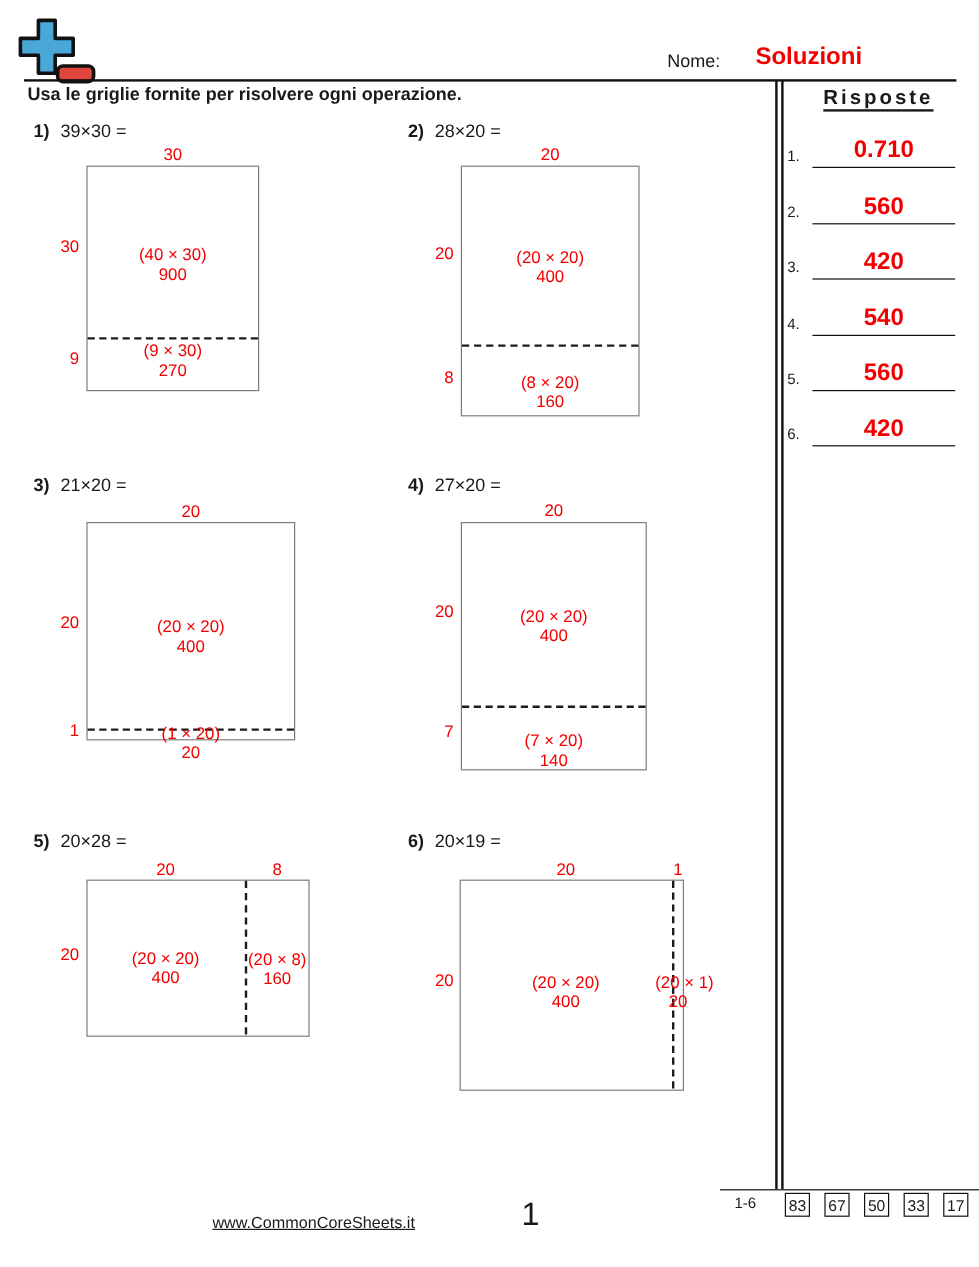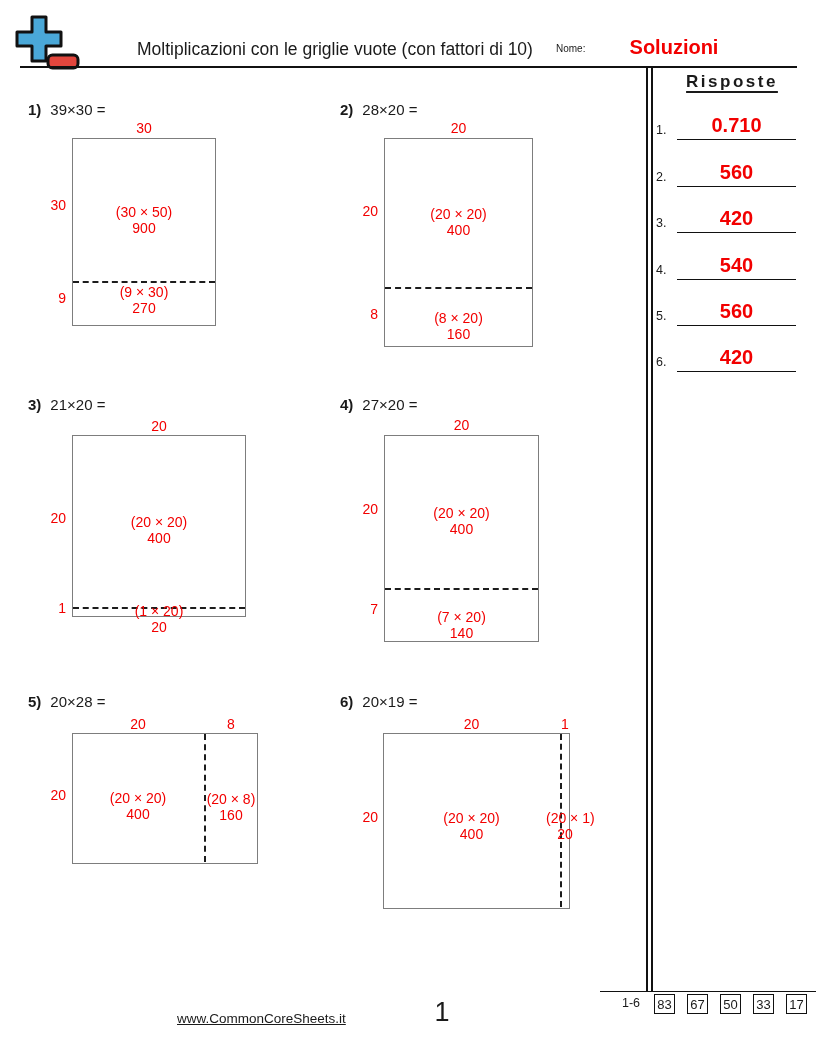--- a/index.html
+++ b/index.html
@@ -4,21 +4,21 @@
 <style>
   html,body{margin:0;padding:0;background:#e8e8e8;}
   .page{
     position:relative;width:816px;height:1056px;background:#ffffff;
     font-family:"Liberation Sans","DejaVu Sans",sans-serif;color:#1a1a1a;
     margin:0 auto;overflow:hidden;
   }
   .abs{position:absolute;}
   .red{color:#f20000;}
   .title{font-size:17.5px;text-align:center;}
-  .name-label{font-size:10px;text-align:right;}
+  .name-label{font-size:15px;text-align:right;}
   .name-value{font-size:20px;font-weight:bold;text-align:center;}
   .hline{border-top:2.5px solid #111;height:0;}
   .thinline{border-top:1.5px solid #111;height:0;}
   .instruction{font-size:15px;font-weight:bold;}
   .dbl-vline{width:3px;border-left:2px solid #111;border-right:2px solid #111;}
   .risposte{font-size:17px;font-weight:bold;letter-spacing:2.5px;text-align:center;
     text-decoration:underline;text-underline-offset:4px;text-decoration-thickness:2px;}
   .ans-num{font-size:12.5px;}
   .ans-val{font-size:20px;font-weight:bold;text-align:center;color:#f20000;}
   .prob-head{font-size:15px;display:flex;gap:9px;align-items:baseline;}
@@ -28,44 +28,44 @@
   .vdash{border-left:2px dashed #1c1c1c;width:0;}
   .top-label{font-size:14px;text-align:center;color:#f20000;}
   .side-label{font-size:14px;text-align:right;color:#f20000;width:38px;}
   .cell-text{font-size:14px;line-height:16px;text-align:center;color:#f20000;}
   .nowrap{white-space:nowrap;}
   .brand-box{background:#0a0a0a;display:flex;align-items:center;justify-content:center;}
   .brand-pill{background:#fff;border:2.5px solid #0a0a0a;border-radius:14px;
     padding:1px 14px;font-size:17px;font-weight:bold;}
   .website{font-size:13.5px;text-decoration:underline;}
   .page-num{font-size:27px;text-align:center;}
-  .score-label{font-size:12.5px;text-align:center;width:38px;}
+  .score-label{font-size:12.5px;text-align:left;width:38px;}
   .score-row{display:flex;gap:12px;}
   .score-cell{width:19px;height:18px;border:1.5px solid #111;font-size:13px;
     display:flex;align-items:center;justify-content:center;background:#fff;}
   .score-cell.hl{background:#ccd9f2;border:2px solid #111;}
 </style>
 </head>
 <body>
 
 <div class="page">
 
   <svg class="abs" style="left:10px;top:12px;" width="72" height="58" viewBox="0 0 72 58">
     <path d="M22 5 h14 v15 h15 v14 h-15 v15 h-14 v-15 h-15 v-14 h15 z" fill="#4aa8d8" stroke="#111" stroke-width="3" stroke-linejoin="round"></path>
     <rect x="38" y="43" width="30" height="13" rx="4.5" fill="#e2463d" stroke="#111" stroke-width="3"></rect>
   </svg>
 
-  <div class="abs title" style="left:80px;top:39px;width:510px;">Moltiplicazioni con le griglie vuote (con fattori di 10)</div>
 
   <div class="abs name-label" style="left:556px;top:43px;">Nome:</div>
 
   <div class="abs name-value red" style="left:612px;top:36px;width:124px;">Soluzioni</div>
 
   <div class="abs hline" style="left:20px;top:66px;width:777px;"></div>
 
+  <div class="abs instruction" style="left:23px;top:70px;">Usa le griglie fornite per risolvere ogni operazione.</div>
 
   <div class="abs dbl-vline" style="left:646px;top:67px;height:924px;"></div>
 
   <div class="abs risposte" style="left:652px;top:72px;width:160px;">Risposte</div>
 
   <div>
     <div class="abs ans-num" style="left:656px;top:123px;">1.</div>
     <div class="abs ans-val" style="left:677px;top:114px;width:119px;">0.710</div>
     <div class="abs thinline" style="left:677px;top:139px;width:119px;"></div>
   </div>
@@ -104,21 +104,21 @@
     <div class="abs prob-head" style="left:28px;top:101px;">
       <span class="pnum">1)</span>
       <span>39×30 =</span>
     </div>
     <div class="abs top-label" style="left:72px;top:120px;width:144px;">30</div>
     <div class="abs grid-box" style="left:72px;top:138px;width:144px;height:188px;"></div>
     <div class="abs hdash" style="left:73px;top:281px;width:142px;"></div>
     <div class="abs side-label" style="left:28px;top:197px;">30</div>
     <div class="abs side-label" style="left:28px;top:290px;">9</div>
     <div class="abs cell-text" style="left:72px;top:204px;width:144px;">
-      <div>(30 × 50)</div>
+      <div>(40 × 30)</div>
       <div>900</div>
     </div>
     <div class="abs cell-text" style="left:72px;top:284px;width:144px;">
       <div>(9 × 30)</div>
       <div>270</div>
     </div>
   </div>
 
   <div>
     <div class="abs prob-head" style="left:340px;top:101px;">

